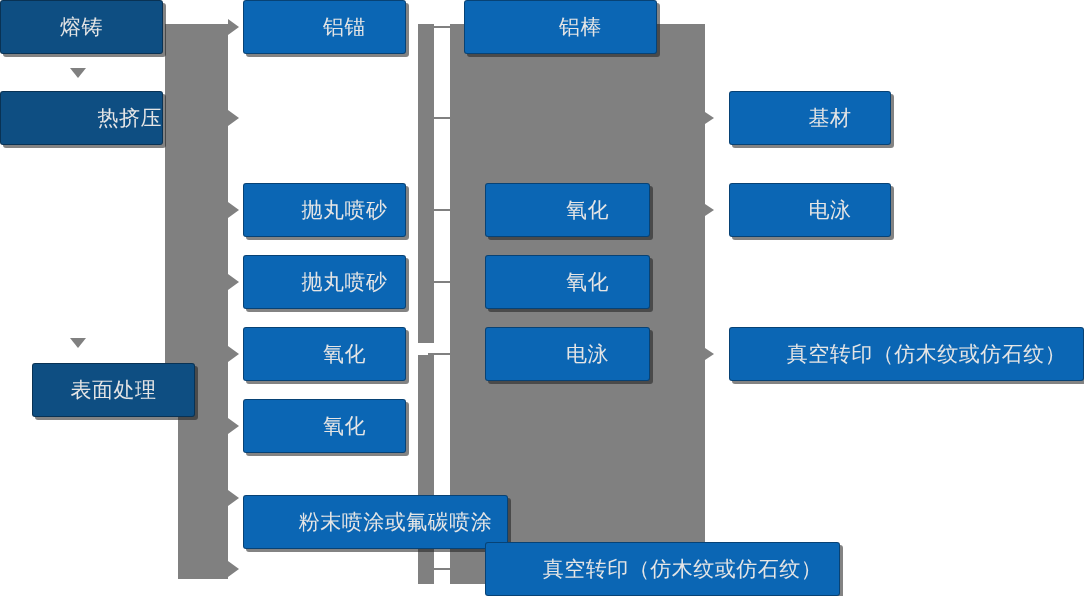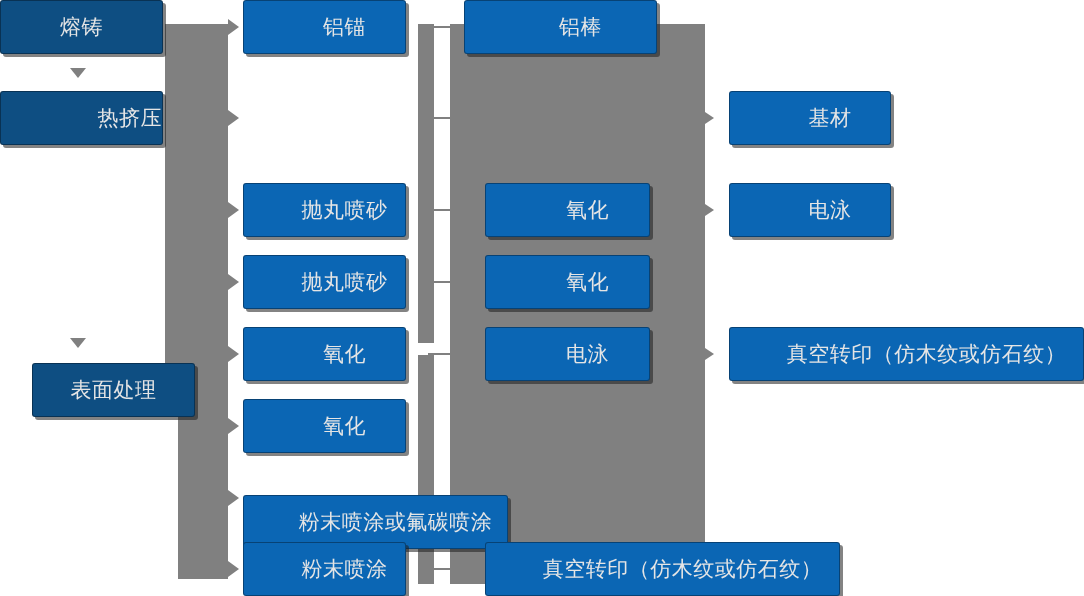--- a/index.html
+++ b/index.html
@@ -131,23 +131,20 @@
   </div>
   <div class="node light" style="left:243px; top:327px; width:163px; height:54px;">
     <span>氧化</span>
   </div>
   <div class="node light" style="left:243px; top:399px; width:163px; height:54px;">
     <span>氧化</span>
   </div>
   <div class="node light wide" style="left:243px; top:471px; width:265px; height:54px;margin-top:24px;">
     <span>粉末喷涂或氟碳喷涂</span>
   </div>
-  <div class="node light" style="left:243px; top:542px; width:163px; height:54px;">
-    <span>粉末喷涂</span>
-  </div>
 
   <div class="node light" style="left:464px; top:0px; width:193px; height:54px;">
     <span>铝棒</span>
   </div>
   <div class="node light" style="left:485px; top:183px; width:165px; height:54px;">
     <span>氧化</span>
   </div>
   <div class="node light" style="left:485px; top:255px; width:165px; height:54px;">
     <span>氧化</span>
   </div>

